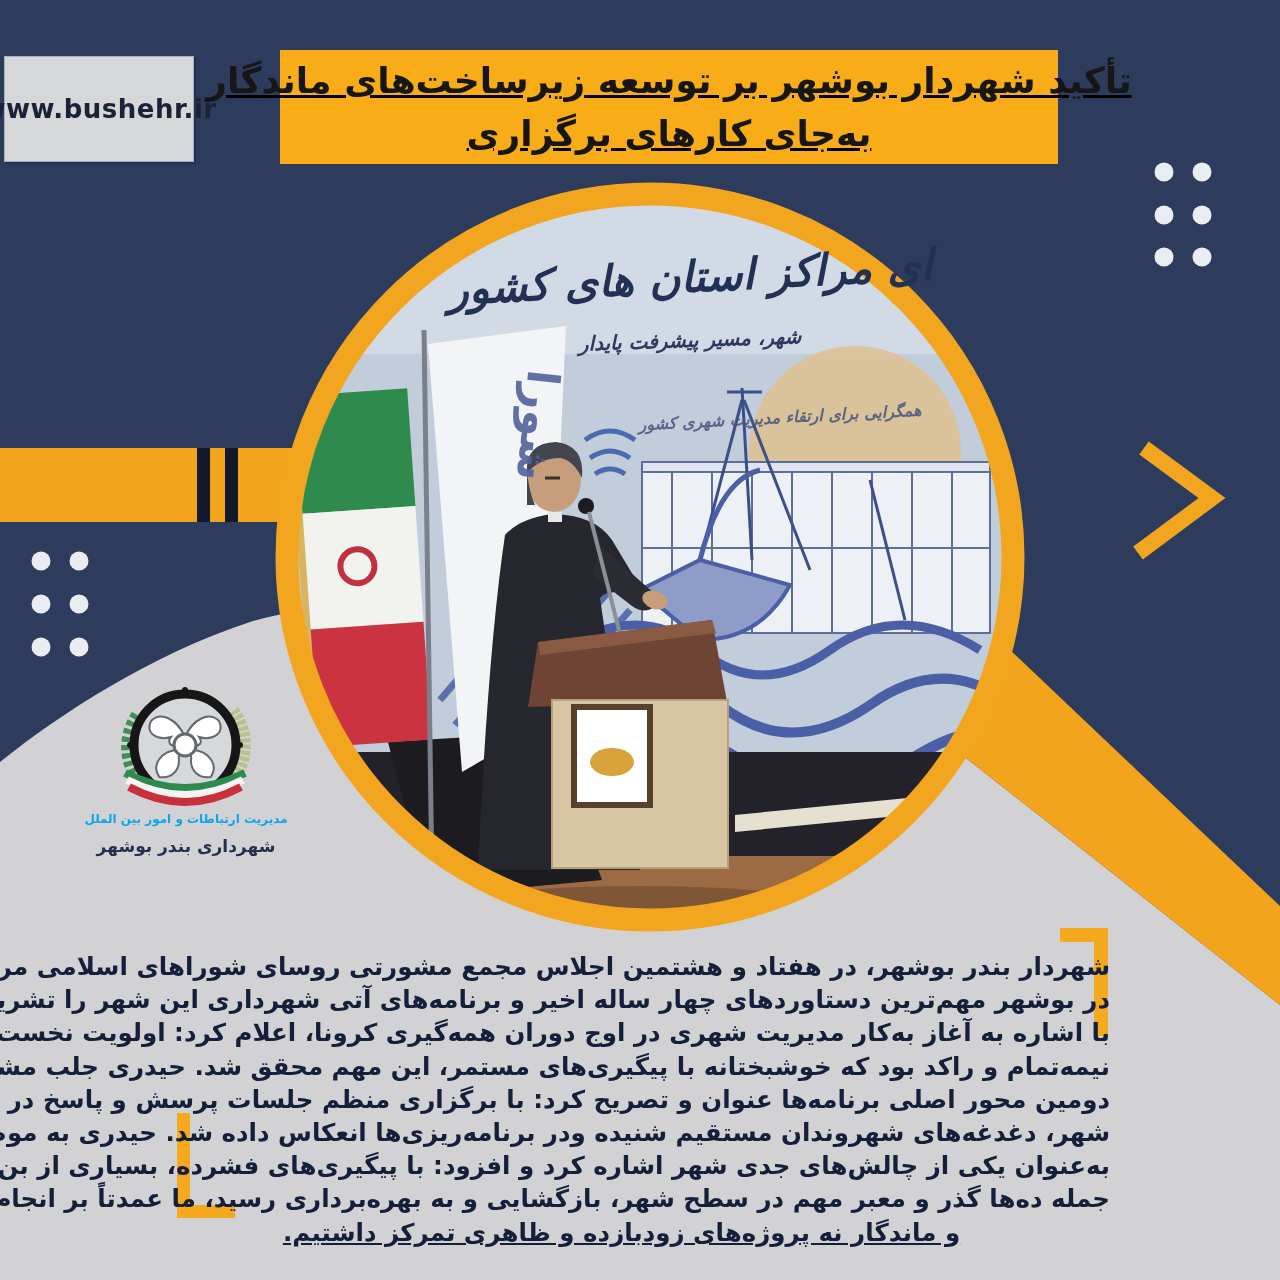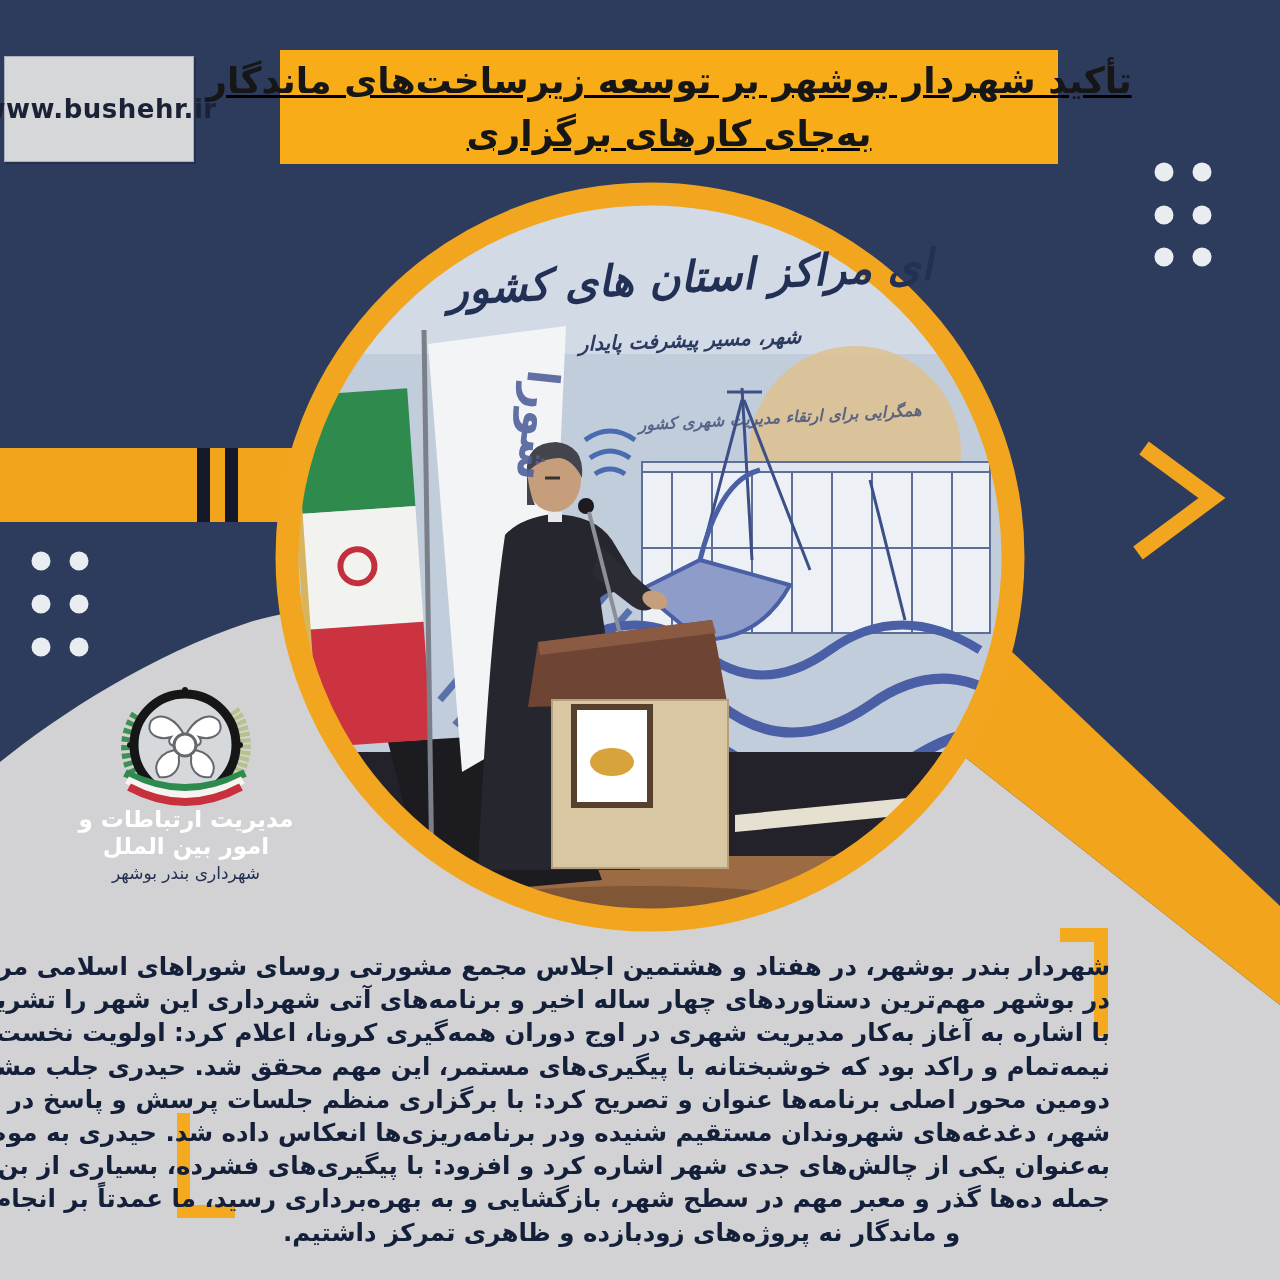--- a/index.html
+++ b/index.html
@@ -54,32 +54,32 @@
     left:438px;top:400px;width:200px;text-align:center;direction:rtl;
     font-size:44px;font-weight:bold;color:#51619c;
     transform:rotate(96deg);transform-origin:50% 50%;
     letter-spacing:6px;opacity:.9;
   }
 
   
   .logo-caption{
     left:55px;top:806px;width:262px;text-align:center;direction:rtl;
   }
-  .logo-caption .lc1{font-size:23px;font-weight:bold;color:#ffffff;line-height:27px;}
-  .logo-caption .lc2{font-size:17px;font-weight:normal;color:#23304f;line-height:27px;}
+  .logo-caption .lc1{font-size:12px;font-weight:bold;color:#0ea5e9;line-height:27px;}
+  .logo-caption .lc2{font-size:17px;font-weight:bold;color:#23304f;line-height:27px;}
 
   
   .body-text{
     left:133px;top:950px;width:977px;direction:rtl;
   }
   .body-text .bline{
     font-size:24.5px;font-weight:bold;color:#141f3a;line-height:33.2px;
     text-align:justify;text-align-last:justify;white-space:nowrap;
   }
-  .body-text .bline.last{text-align-last:center;white-space:normal;}
+  .body-text .bline.last{text-align-last:center;white-space:normal;text-decoration:underline;}
 </style>
 </head>
 <body>
 
 <div id="canvas">
 
   <svg id="bg-art" viewBox="0 0 1280 1280">
     <defs>
       <clipPath id="photoClip">
           <circle cx="650" cy="557" r="353"></circle>

